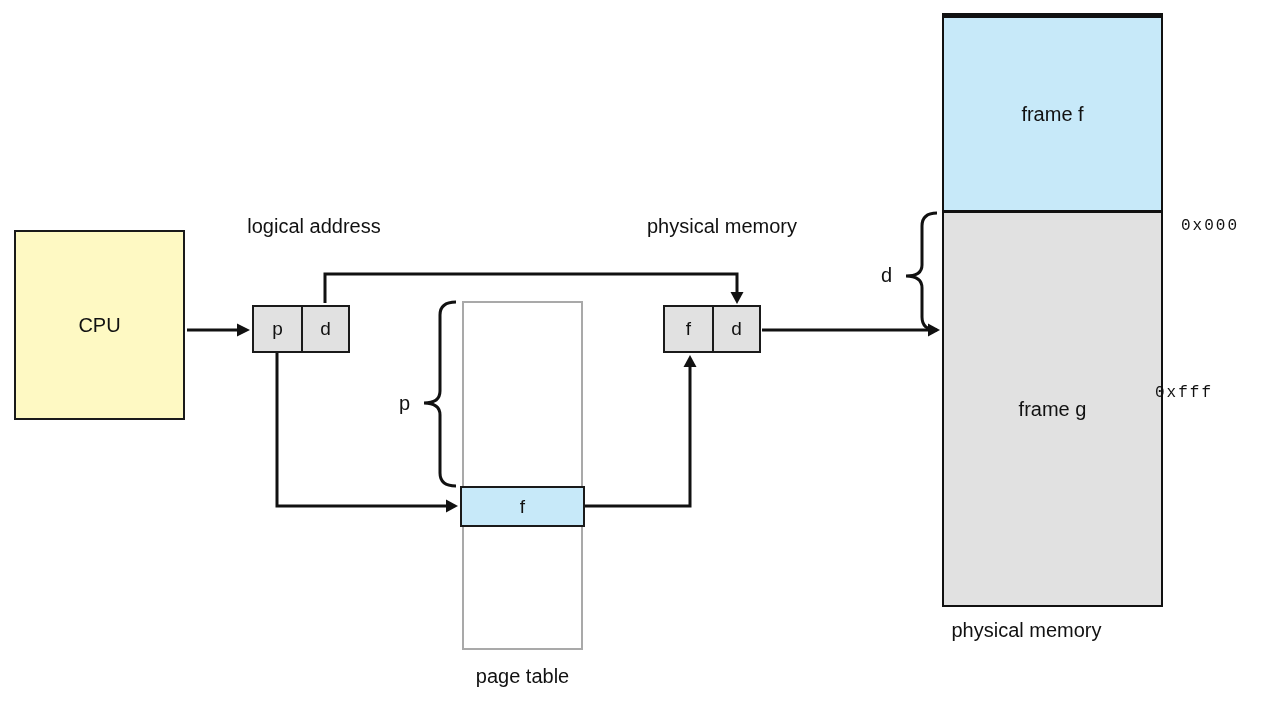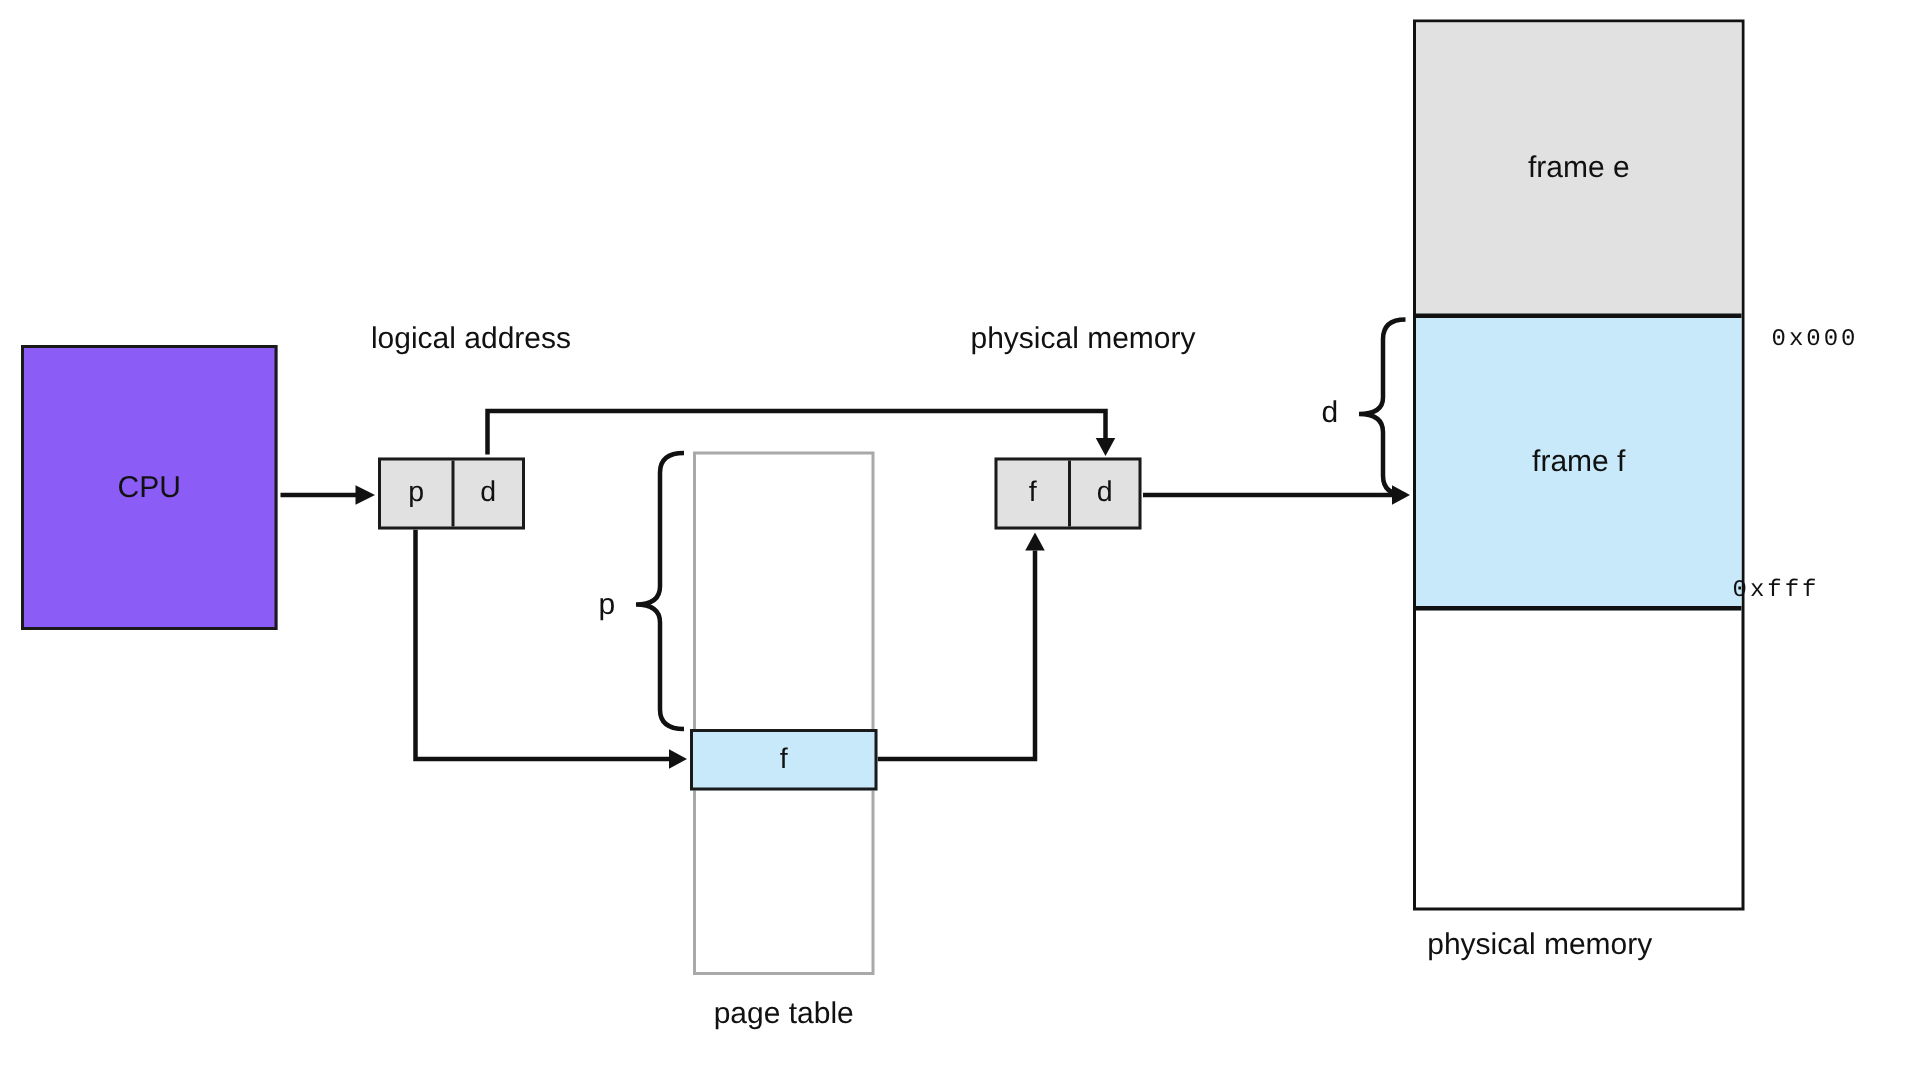--- a/index.html
+++ b/index.html
@@ -9,21 +9,21 @@
   .abs { position: absolute; }
 
   
   #connector-layer { position: absolute; left: 0; top: 0; width: 1280px; height: 711px; }
   .stroke { stroke: #111111; stroke-width: 3; fill: none; }
   .thin-stroke { stroke: #111111; stroke-width: 2; fill: none; }
   .head { fill: #111111; stroke: none; }
 
   
   .big-box {
-    background: #8b5cf6;
+    background: #fef9c3;
     border: 2px solid #1a1a1a;
     display: flex; align-items: center; justify-content: center;
     font-size: 20px;
   }
   .addr-box {
     display: flex;
     border: 2px solid #1a1a1a;
     background: #e1e1e1;
   }
   .addr-cell {
@@ -124,20 +124,20 @@
 <div class="abs caption" style="left:632px; top:215px; width:180px;">physical memory</div>
 
 <div class="abs addr-box" style="left:663px; top:305px;">
   <div class="addr-cell">f</div>
   <div class="addr-cell">d</div>
 </div>
 
 <div class="abs bracket-label" style="left:881px; top:264px;">d</div>
 
 <div class="abs" id="physical-memory-box">
-  <div class="frame" id="frame-e">frame e</div>
   <div class="frame" id="frame-f">frame f</div>
+  <div class="frame" id="frame-g">frame g</div>
 </div>
 
 <div class="abs hex-label" style="left:1181px; top:217px;">0x000</div>
 <div class="abs hex-label" style="left:1155px; top:384px;">0xfff</div>
 
 <div class="abs caption" style="left:934px; top:619px; width:185px;">physical memory</div>
 
 </body></html>

